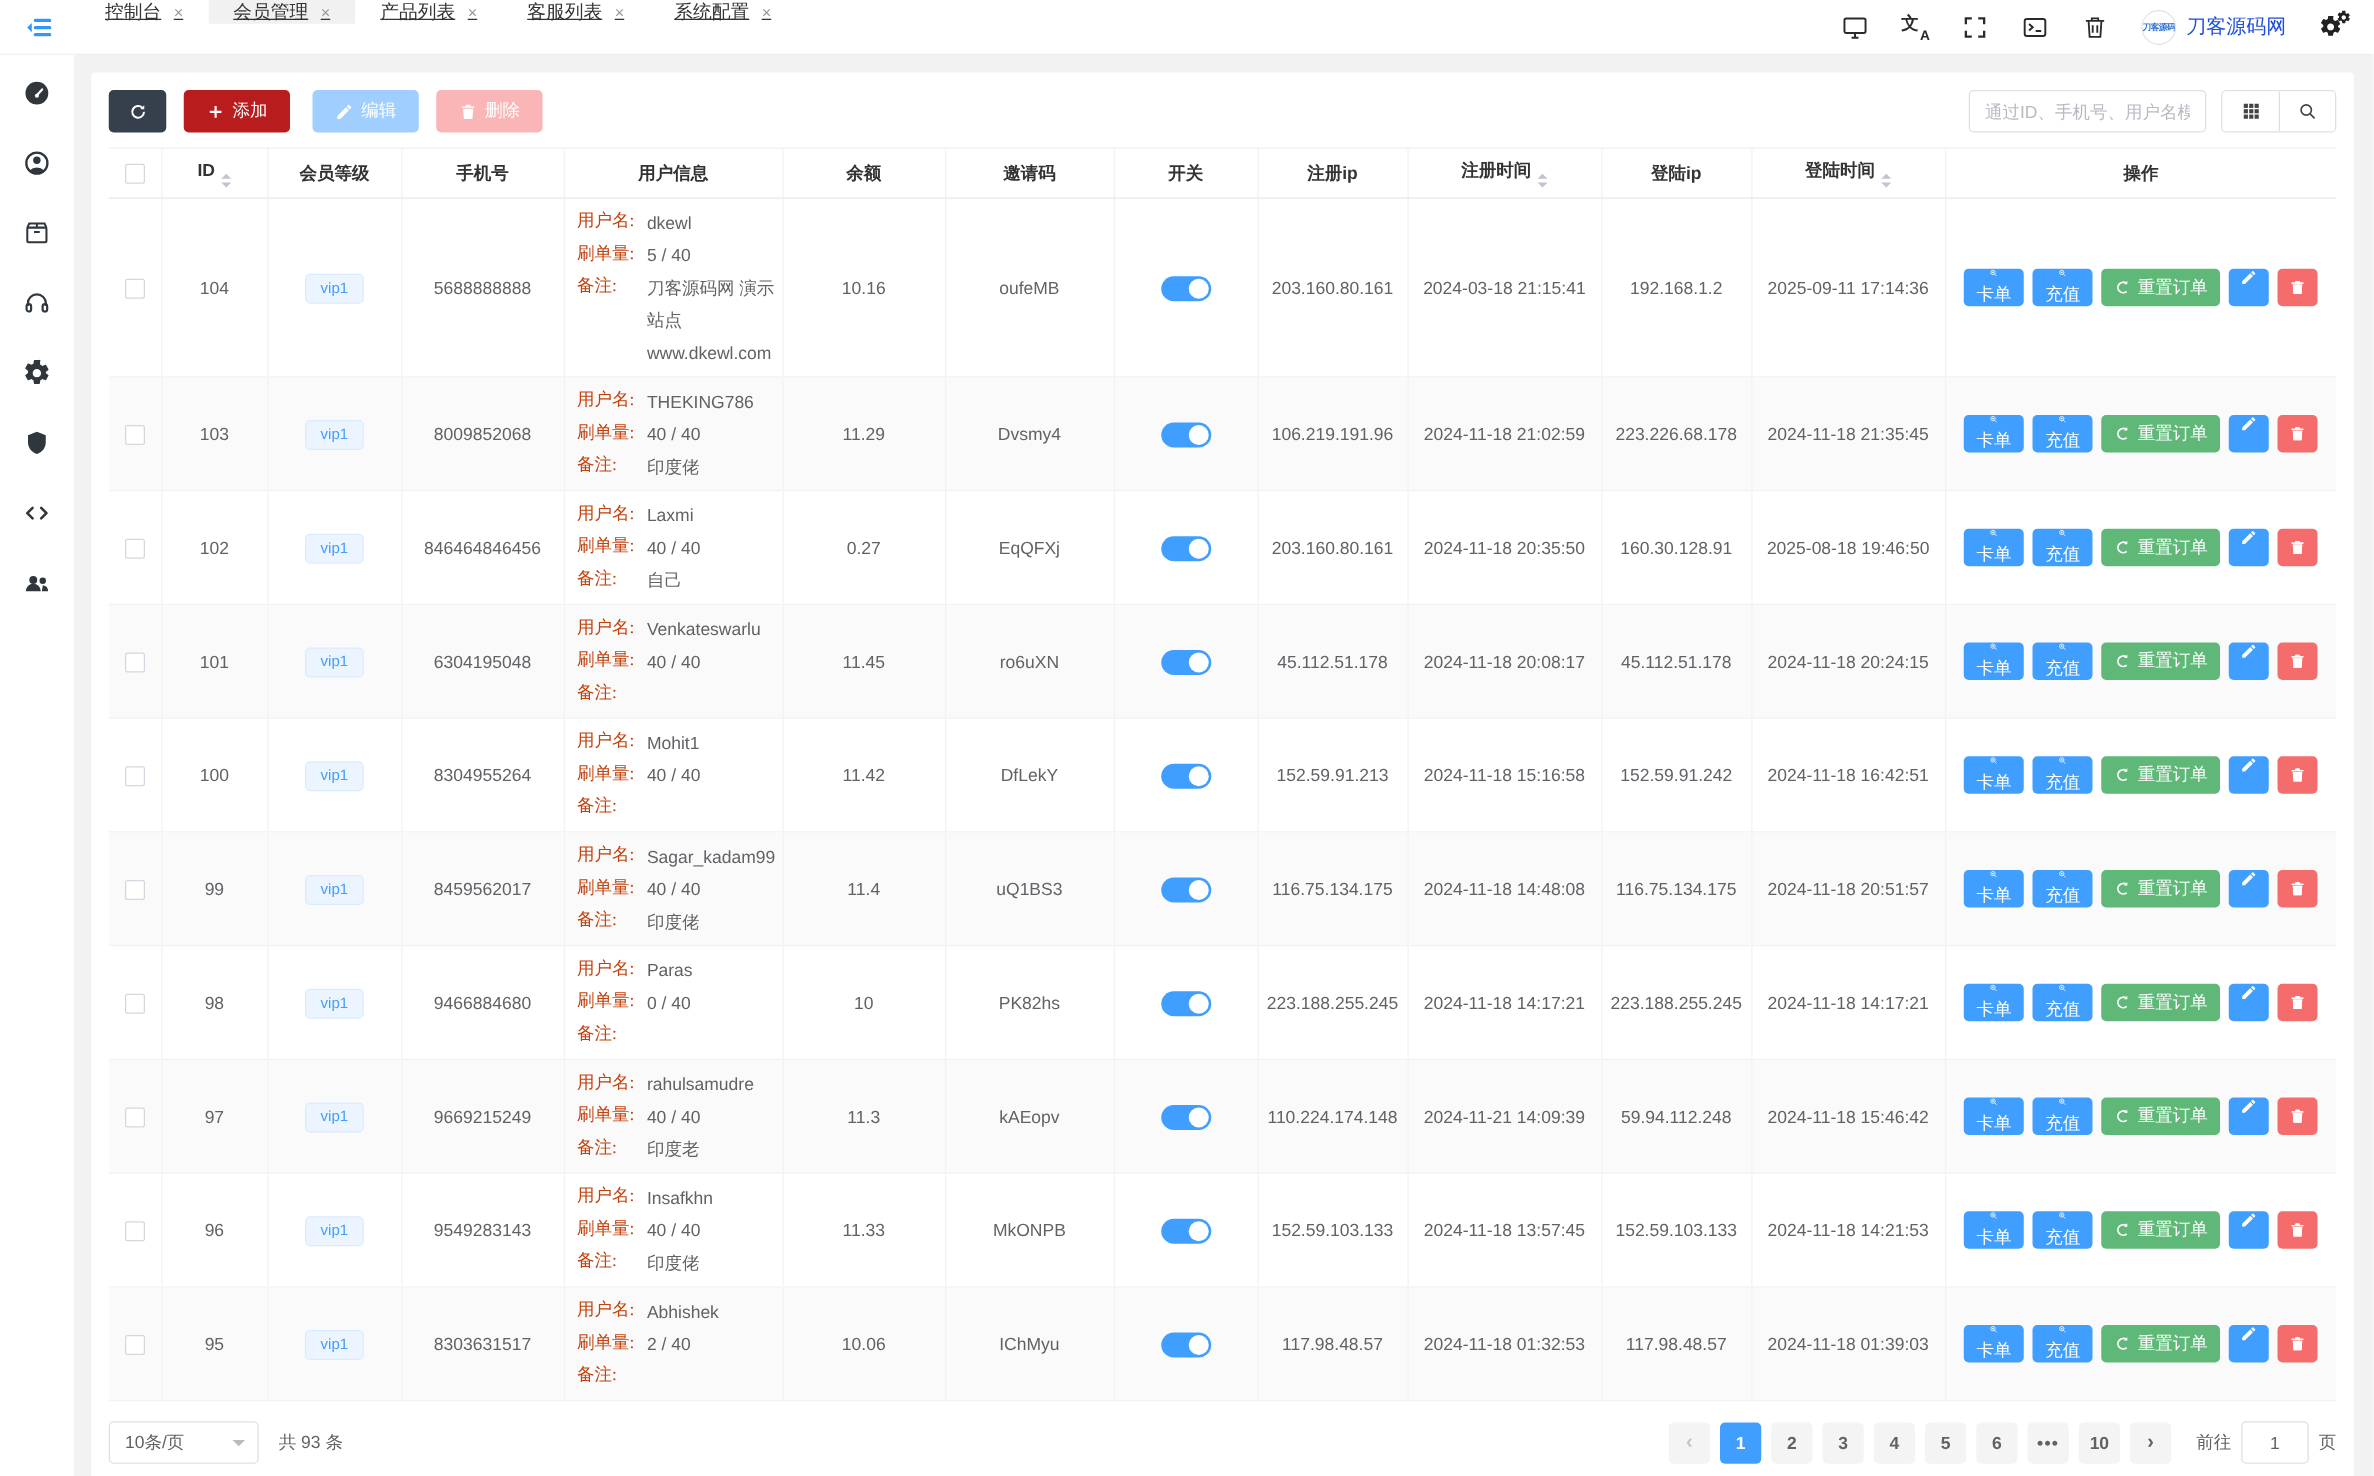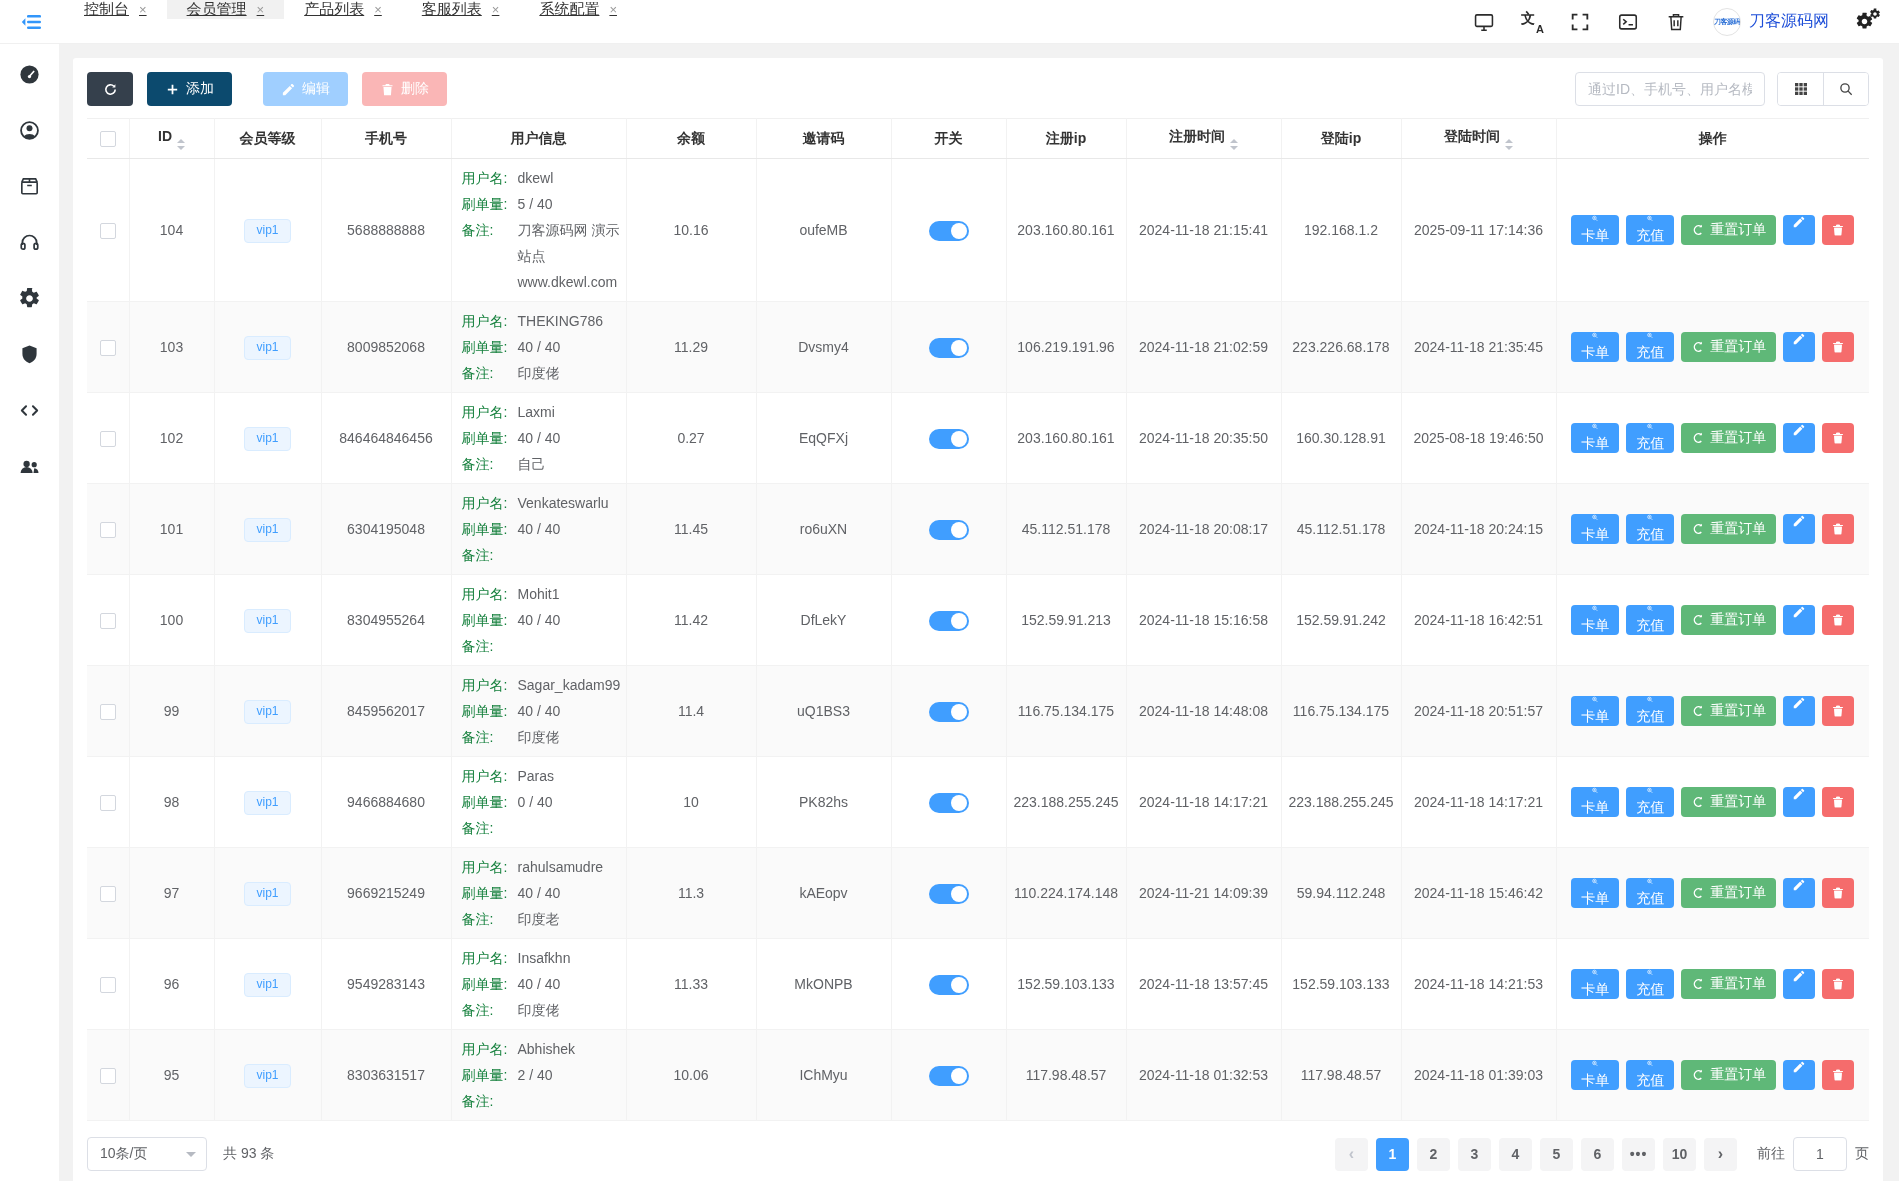--- a/index.html
+++ b/index.html
@@ -30,21 +30,21 @@
   .side-item { width: 40px; height: 32px; display: flex; align-items: center; justify-content: center; color: #2f363c; cursor: pointer; }
   .side-item svg { width: 23px; height: 23px; }
   .content { flex: 1; background: #f2f2f2; padding: 14px 16px 0 14px; }
   .card { background: #fff; border-radius: 3px; padding: 14px 14px 18px 14px; }
 
   
   .toolbar { display: flex; align-items: center; margin-bottom: 12px; }
   .btn { display: inline-flex; align-items: center; justify-content: center; gap: 6px; height: 34px; border: none; border-radius: 4px; color: #fff; font-size: 14px; cursor: pointer; font-family: inherit; }
   .btn svg { width: 15px; height: 15px; }
   .btn-refresh { width: 46px; background: #35404c; margin-right: 14px; }
-  .btn-add { background: #0c4a6e; padding: 0 18px; margin-right: 31px; }
+  .btn-add { background: #b91c1c; padding: 0 18px; margin-right: 18px; }
   .btn-edit { background: #a0cfff; padding: 0 18px; margin-right: 14px; cursor: not-allowed; }
   .btn-del { background: #fab6b6; padding: 0 18px; cursor: not-allowed; }
   .toolbar-right { margin-left: auto; display: flex; align-items: center; }
   .search-input { width: 190px; height: 34px; border: 1px solid #dcdfe6; border-radius: 4px; padding: 0 12px; font-size: 14px; color: #606266; outline: none; font-family: inherit; }
   .search-input::placeholder { color: #b6bac2; }
   .btn-group { display: flex; margin-left: 12px; border: 1px solid #dcdfe6; border-radius: 4px; overflow: hidden; }
   .btn-group .gbtn { width: 45px; height: 32px; background: #fff; border: none; display: flex; align-items: center; justify-content: center; cursor: pointer; color: #444; }
   .btn-group .gbtn + .gbtn { border-left: 1px solid #dcdfe6; }
   .gbtn svg { width: 16px; height: 16px; }
 
@@ -52,21 +52,21 @@
   table { width: 100%; border-collapse: collapse; table-layout: fixed; }
   th, td { border-right: 1px solid #f2f2f2; text-align: center; vertical-align: middle; color: #606266; font-size: 14px; padding: 6px 4px; word-wrap: break-word; }
   th:last-child, td:last-child { border-right: none; }
   thead th { color: #333; font-weight: 700; border-top: 1px solid #f0f0f0; border-bottom: 1px solid #e8e8e8; height: 40px; padding: 0 4px; background: #fff; white-space: nowrap; }
   tbody tr { border-bottom: 1px solid #f2f2f2; }
   tbody tr.stripe { background: #fafafa; }
   tbody td { line-height: 24px; }
   .col-user { text-align: left; }
   .uinfo { padding-left: 6px; }
   .uline { display: flex; line-height: 26px; }
-  .ulabel { width: 56px; flex: 0 0 56px; color: #15803d; }
+  .ulabel { width: 56px; flex: 0 0 56px; color: #c2410c; font-family: Liberation Serif, serif; }
   .uval { flex: 1; word-break: break-word; }
   .sort { display: inline-flex; flex-direction: column; margin-left: 5px; vertical-align: -2px; cursor: pointer; }
   .sort i { width: 0; height: 0; border: 4.5px solid transparent; display: block; }
   .sort .up { border-bottom-color: #c0c4cc; border-top: none; margin-bottom: 3px; }
   .sort .dn { border-top-color: #c0c4cc; border-bottom: none; }
   .cb { display: inline-block; width: 16px; height: 16px; border: 1px solid #d3d7de; border-radius: 2px; background: #fff; cursor: pointer; vertical-align: middle; }
   .badge { display: inline-block; padding: 3px 11px; font-size: 12px; color: #409eff; background: #ecf5ff; border: 1px solid #d9ecff; border-radius: 4px; line-height: 1.3; }
   .switch { display: inline-block; width: 40px; height: 20px; border-radius: 10px; background: #409eff; position: relative; cursor: pointer; vertical-align: middle; }
   .switch .knob { position: absolute; top: 2px; right: 2px; width: 16px; height: 16px; border-radius: 50%; background: #fff; }
   .actions { display: flex; align-items: center; justify-content: center; gap: 7px; flex-wrap: nowrap; }
@@ -331,21 +331,21 @@
         <div class="uline">
                     <span class="ulabel">备注:</span>
                     <span class="uval">刀客源码网 演示站点 www.dkewl.com</span>
                   </div>
       </div>
     </td>
     <td>10.16</td>
     <td>oufeMB</td>
     <td><span class="switch"><span class="knob"></span></span></td>
     <td>203.160.80.161</td>
-    <td>2024-11-18 21:15:41</td>
+    <td>2024-03-18 21:15:41</td>
     <td>192.168.1.2</td>
     <td>2025-09-11 17:14:36</td>
     <td>
       <div class="actions">
         <button class="abtn a-blue">
           <svg viewBox="0 0 24 24" fill="none" stroke="#fff" stroke-width="2.2">
                       <circle cx="10" cy="10" r="6"></circle>
                       <path d="M10 7.4v5.2M7.4 10h5.2M14.6 14.6L20 20"></path>
                     </svg>
           <span>卡单</span>

